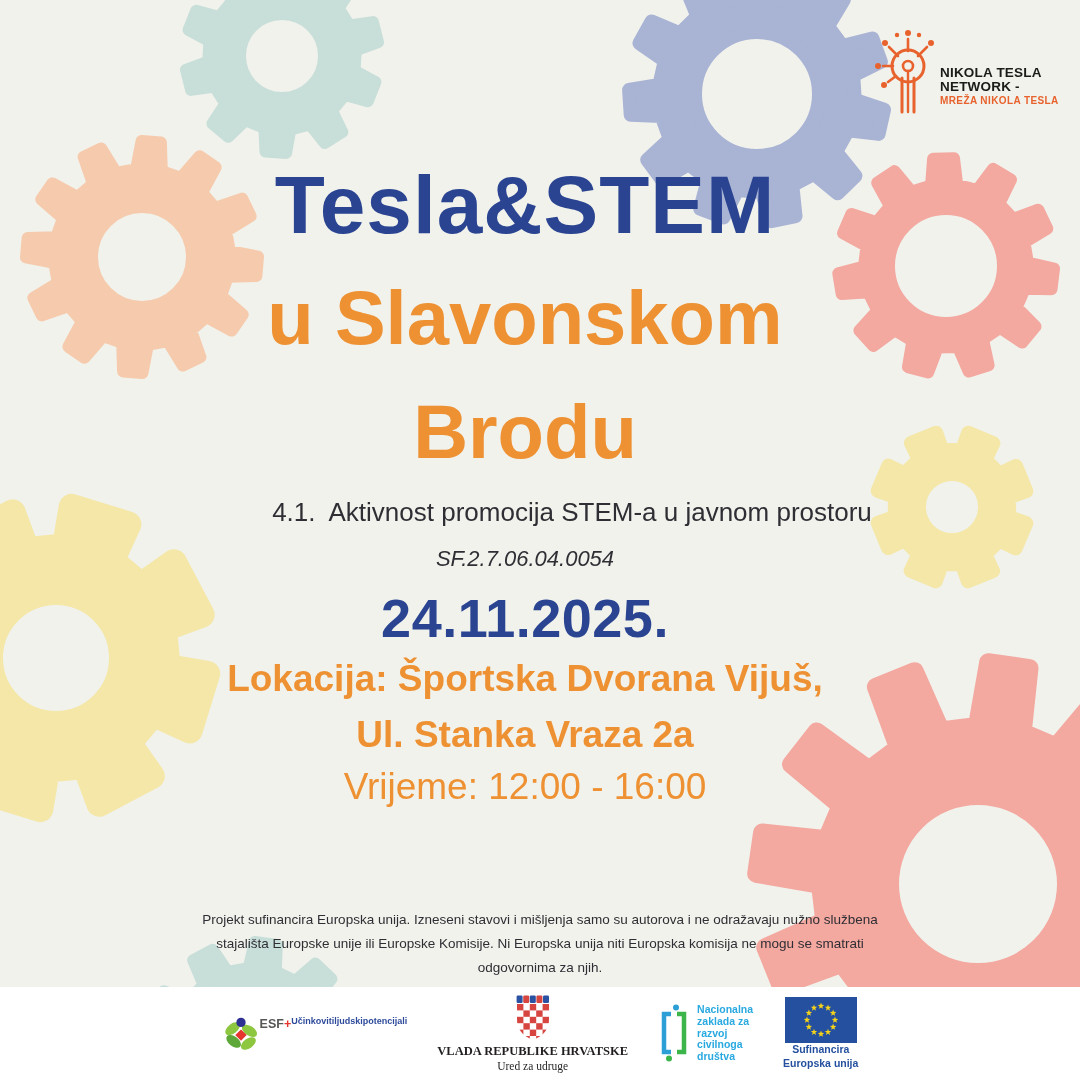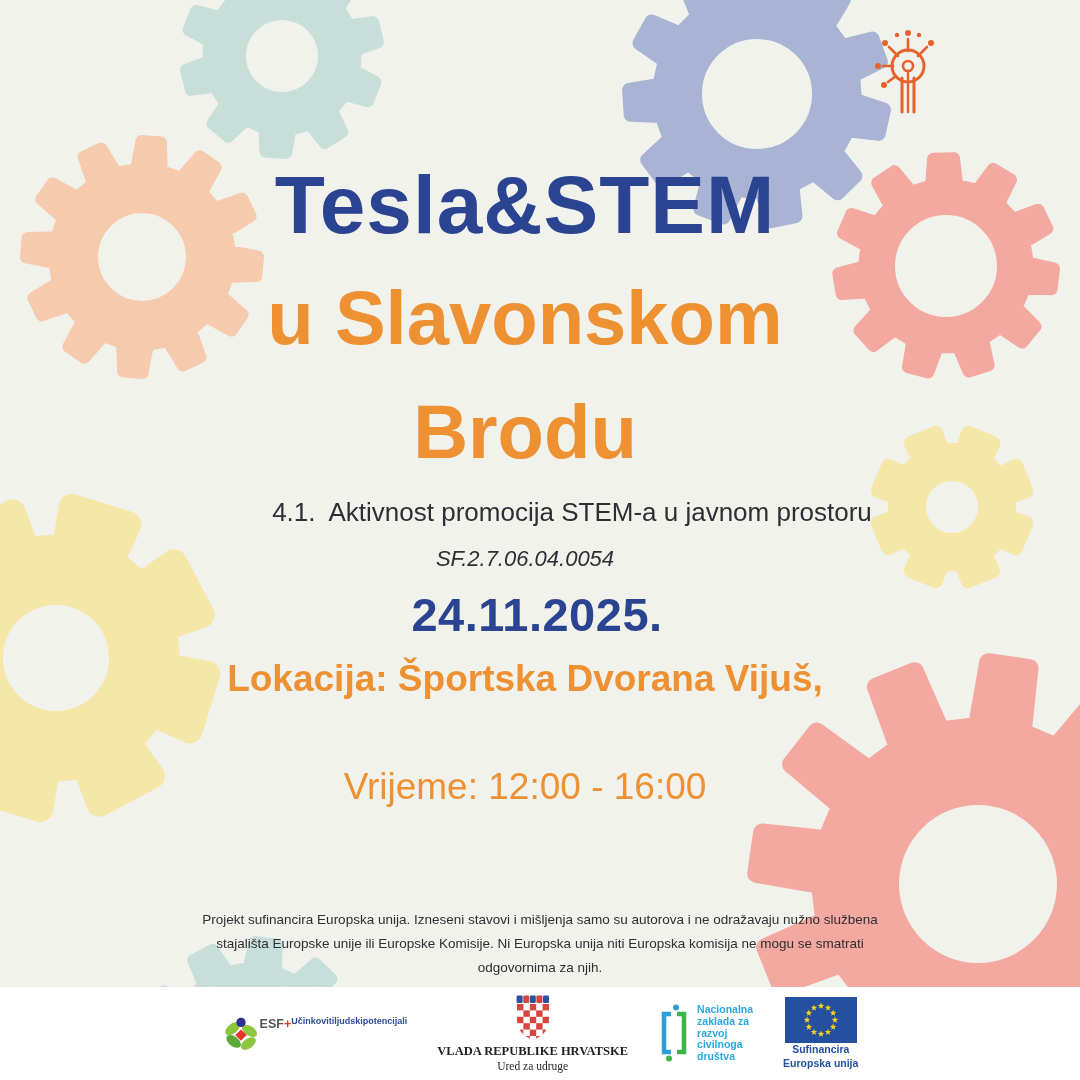--- a/index.html
+++ b/index.html
@@ -17,21 +17,21 @@
   .ntn-line-orange{font-size:10px;font-weight:bold;color:var(--ntn-orange,#E8622D);letter-spacing:.4px;margin-top:2px;white-space:nowrap;}
 
   
   .content{position:absolute;left:0;top:0;width:1050px;height:1080px;z-index:1;}
   .cline{position:absolute;width:100%;text-align:center;white-space:nowrap;}
   .t1{top:158px;font-size:82px;font-weight:bold;color:var(--title-blue,#2A4492);letter-spacing:1px;}
   .t2{top:274px;font-size:76px;font-weight:bold;color:var(--accent-orange,#EE9133);}
   .t3{top:388px;font-size:76px;font-weight:bold;color:var(--accent-orange,#EE9133);}
   .sub{top:497px;font-size:26px;color:var(--text-dark,#2F2E34);white-space:pre-wrap;padding-left:47px;}
   .code{top:546px;font-size:22px;font-style:italic;color:var(--text-dark,#2F2E34);}
-  .date{top:587px;font-size:47px;font-weight:bold;color:var(--title-blue,#2A4492);letter-spacing:.5px;padding-left:12px;}
+  .date{top:587px;font-size:54px;font-weight:bold;color:var(--title-blue,#2A4492);letter-spacing:.5px;}
   .loc1{top:658px;font-size:37px;font-weight:bold;color:var(--accent-orange,#EE9133);}
   .loc2{top:714px;font-size:37px;font-weight:bold;color:var(--accent-orange,#EE9133);}
   .time{top:766px;font-size:37px;font-weight:normal;color:var(--accent-orange,#EE9133);}
 
   .disclaimer{position:absolute;left:0;top:908px;width:1080px;z-index:1;
     text-align:center;font-size:13.5px;line-height:24px;color:var(--text-dark,#2F2E34);}
   .disclaimer div{white-space:nowrap;}
 
   
   .footer-strip{position:absolute;left:0;bottom:0;width:1080px;height:93px;background:#FFFFFF;z-index:2;
@@ -82,30 +82,36 @@
       <g fill="var(--ntn-orange)" stroke="none">
         <circle cx="36" cy="9" r="3"></circle>
         <circle cx="13" cy="19" r="3"></circle>
         <circle cx="59" cy="19" r="3"></circle>
         <circle cx="6" cy="42" r="3"></circle>
         <circle cx="12" cy="61" r="3"></circle>
         <circle cx="25" cy="11" r="2.2"></circle>
         <circle cx="47" cy="11" r="2.2"></circle>
       </g>
     </svg>
+    <div class="ntn-text">
+      <div class="ntn-line-dark">NIKOLA TESLA</div>
+      <div class="ntn-line-dark">NETWORK -</div>
+      <div class="ntn-line-orange">MREŽA NIKOLA TESLA</div>
+    </div>
   </div>
 
   <div class="content">
     <div class="cline t1">Tesla&amp;STEM</div>
     <div class="cline t2">u Slavonskom</div>
     <div class="cline t3">Brodu</div>
     <div class="cline sub">4.1.  Aktivnost promocija STEM-a u javnom prostoru</div>
     <div class="cline code">SF.2.7.06.04.0054</div>
     <div class="cline date">24.11.2025.</div>
     <div class="cline loc1">Lokacija: Športska Dvorana Vijuš,</div>
+    <div class="cline loc2">Ul. Stanka Vraza 2a</div>
     <div class="cline time">Vrijeme: 12:00 - 16:00</div>
   </div>
 
   <div class="disclaimer">
     <div>Projekt sufinancira Europska unija. Izneseni stavovi i mišljenja samo su autorova i ne odražavaju nužno službena</div>
     <div>stajališta Europske unije ili Europske Komisije. Ni Europska unija niti Europska komisija ne mogu se smatrati</div>
     <div>odgovornima za njih.</div>
   </div>
 
   <div class="footer-strip">

